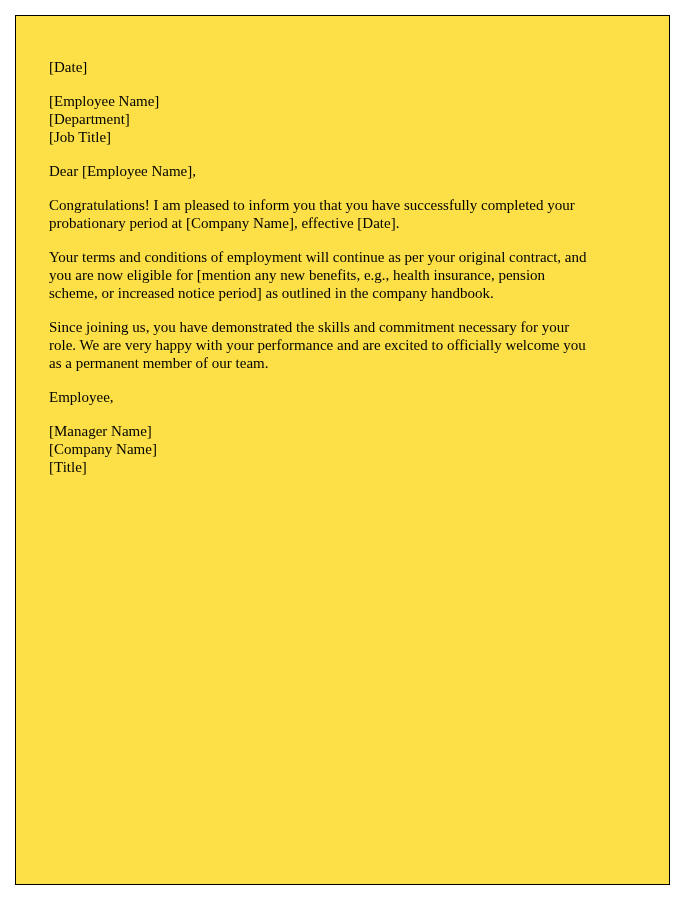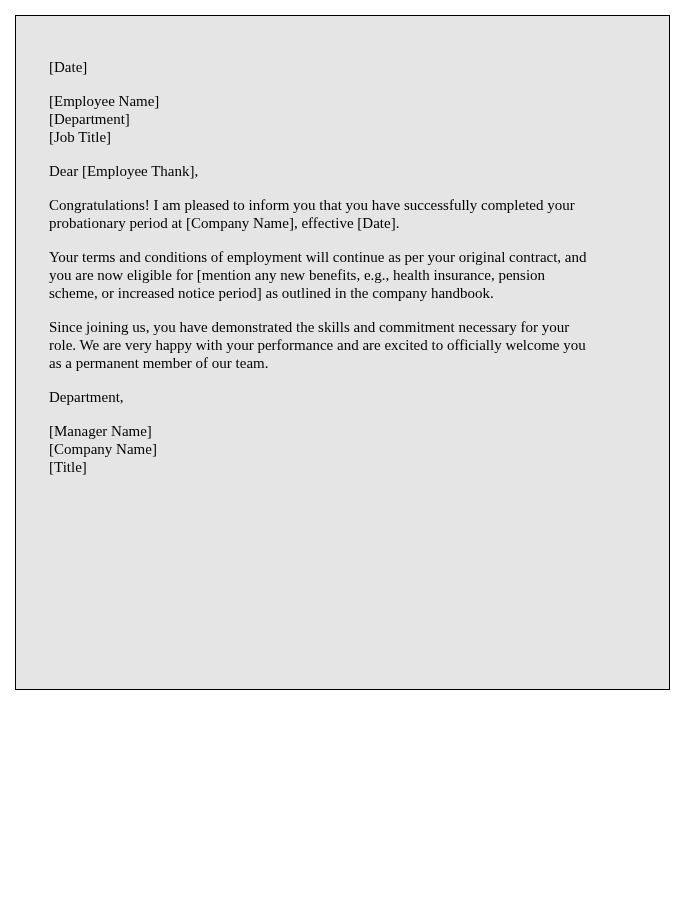--- a/index.html
+++ b/index.html
@@ -16,22 +16,22 @@
     width: 700px;
     height: 900px;
     background: #ffffff;
   }
 
   .page {
     position: absolute;
     left: 15px;
     top: 15px;
     width: 655px;
-    height: 675px;
-    background: #e5e5e5;
+    height: 870px;
+    background: #fde047;
     border: 1px solid #000000;
   }
 
   .letter {
     padding: 42px 40px 0 33px;
     color: #000000;
     font-size: 15px;
     line-height: 18px;
     max-width: 620px;
   }
@@ -58,30 +58,30 @@
       <div class="block">
         <span class="line">[Date]</span>
       </div>
 
       <div class="block">
         <span class="line">[Employee Name]</span>
         <span class="line">[Department]</span>
         <span class="line">[Job Title]</span>
       </div>
 
-      <div class="para">Dear [Employee Thank],</div>
+      <div class="para">Dear [Employee Name],</div>
 
       <div class="para">Congratulations! I am pleased to inform you that you have successfully completed your probationary period at [Company Name], effective [Date].</div>
 
       <div class="para">Your terms and conditions of employment will continue as per your original contract, and you are now eligible for [mention any new benefits, e.g., health insurance, pension scheme, or increased notice period] as outlined in the company handbook.</div>
 
       <div class="para">Since joining us, you have demonstrated the skills and commitment necessary for your role. We are very happy with your performance and are excited to officially welcome you as a permanent member of our team.</div>
 
 
-      <div class="para">Department,</div>
+      <div class="para">Employee,</div>
 
       <div class="block">
         <span class="line">[Manager Name]</span>
         <span class="line">[Company Name]</span>
         <span class="line">[Title]</span>
       </div>
 
     </div>
   </div>
 </div>

